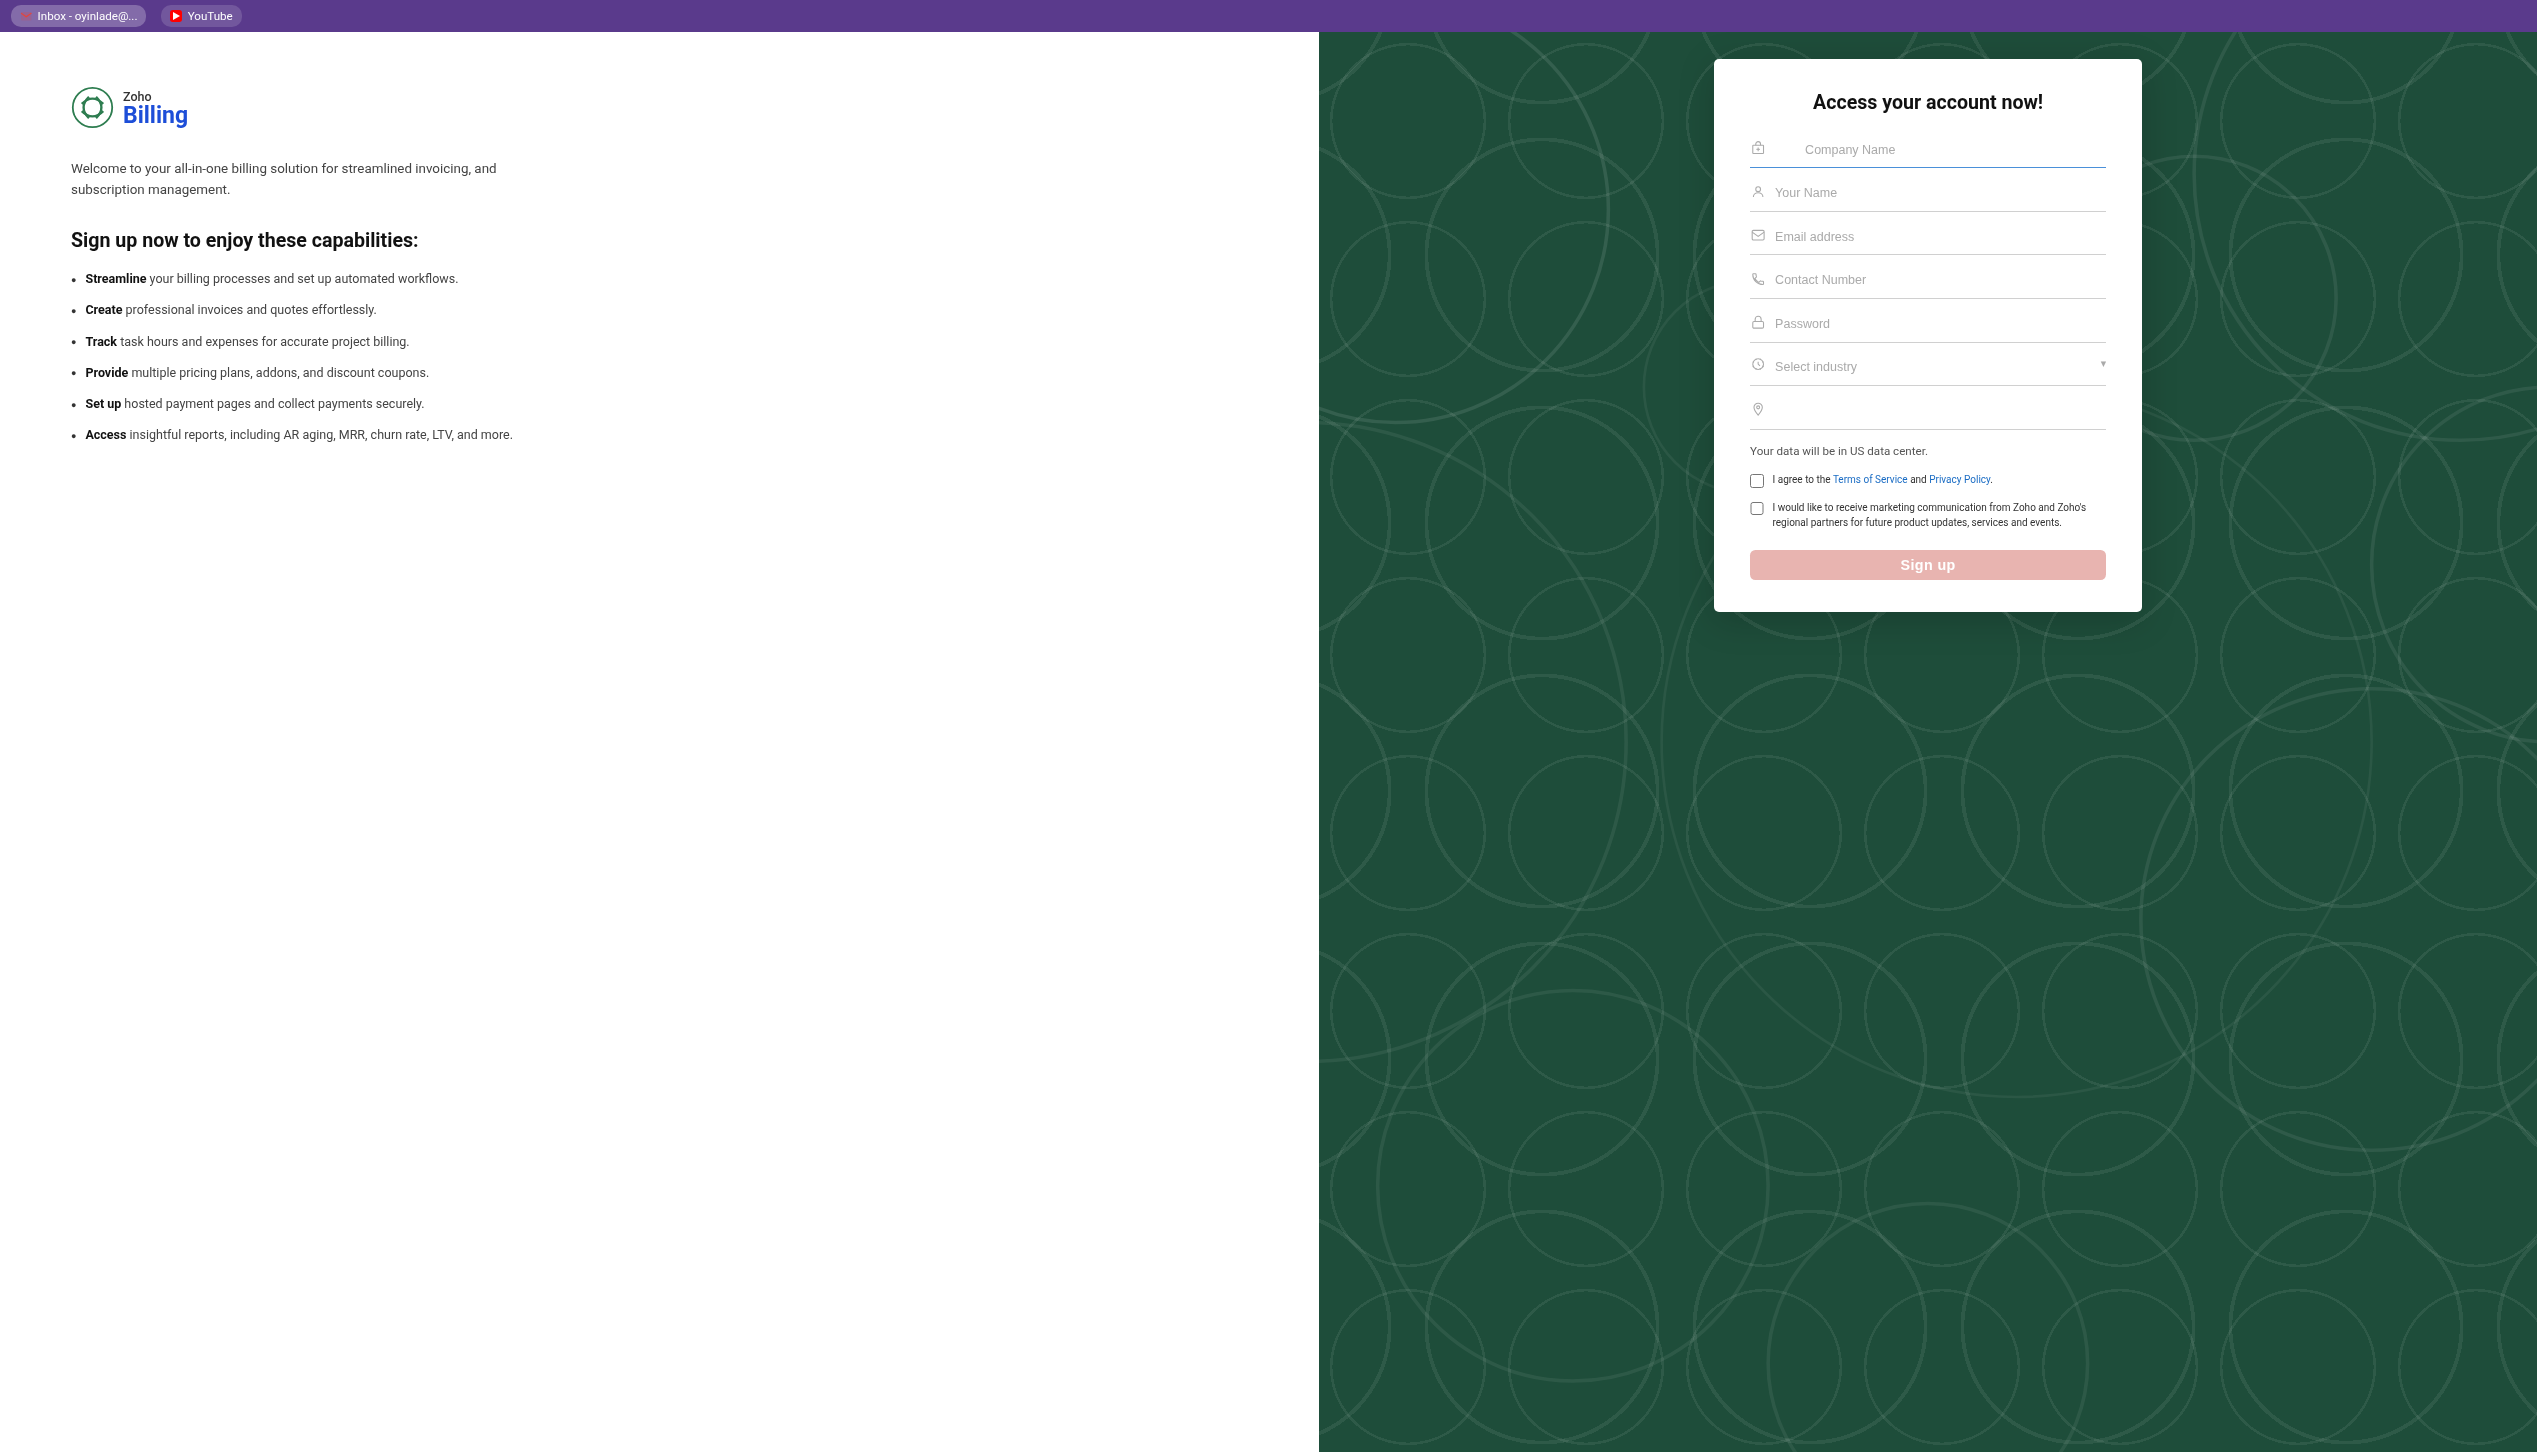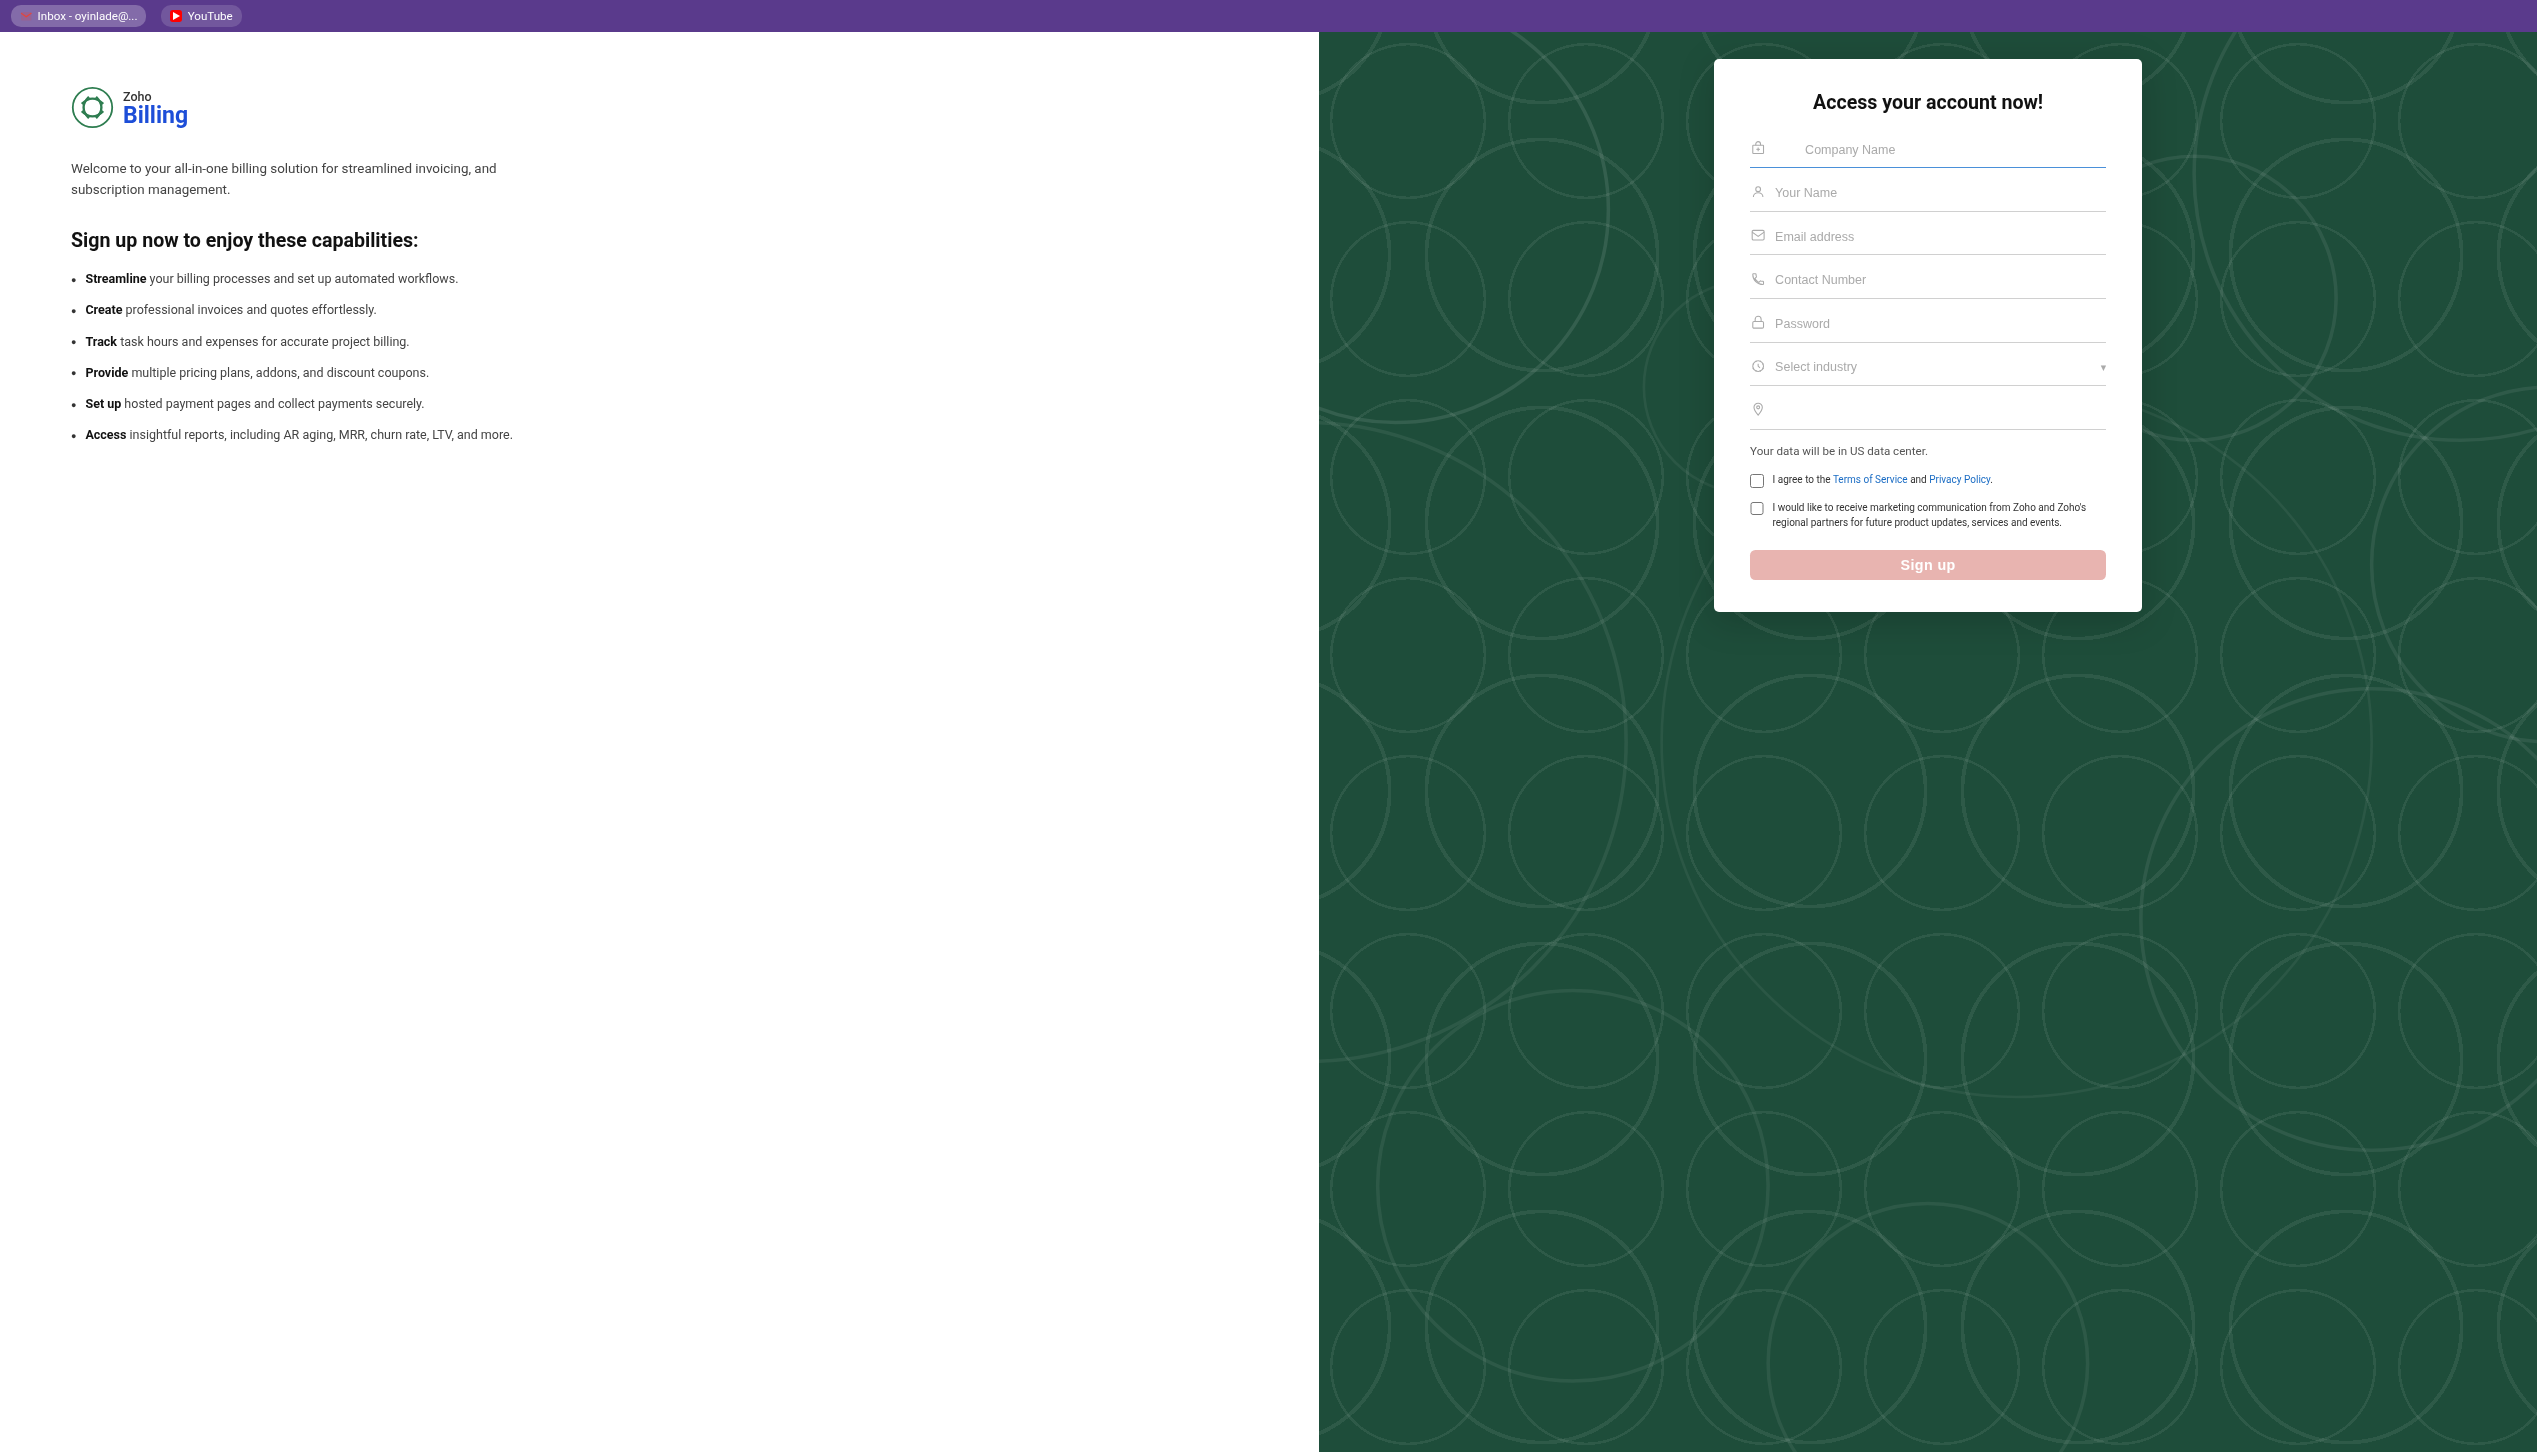--- a/index.html
+++ b/index.html
@@ -225,21 +225,20 @@
     }
     .form-group input::placeholder {
       color: #aaa;
     }
 
     .dropdown-group {
       position: relative;
       margin-bottom: 14.3px;
       border-bottom: 0.9px solid #d0d0d0;
       display: flex;
-      align-items: center;
       gap: 9px;
       padding-bottom: 7.1px;
     }
     .dropdown-group select {
       border: none;
       outline: none;
       width: 100%;
       font-size: 12.5px;
       color: #aaa;
       background: transparent;

